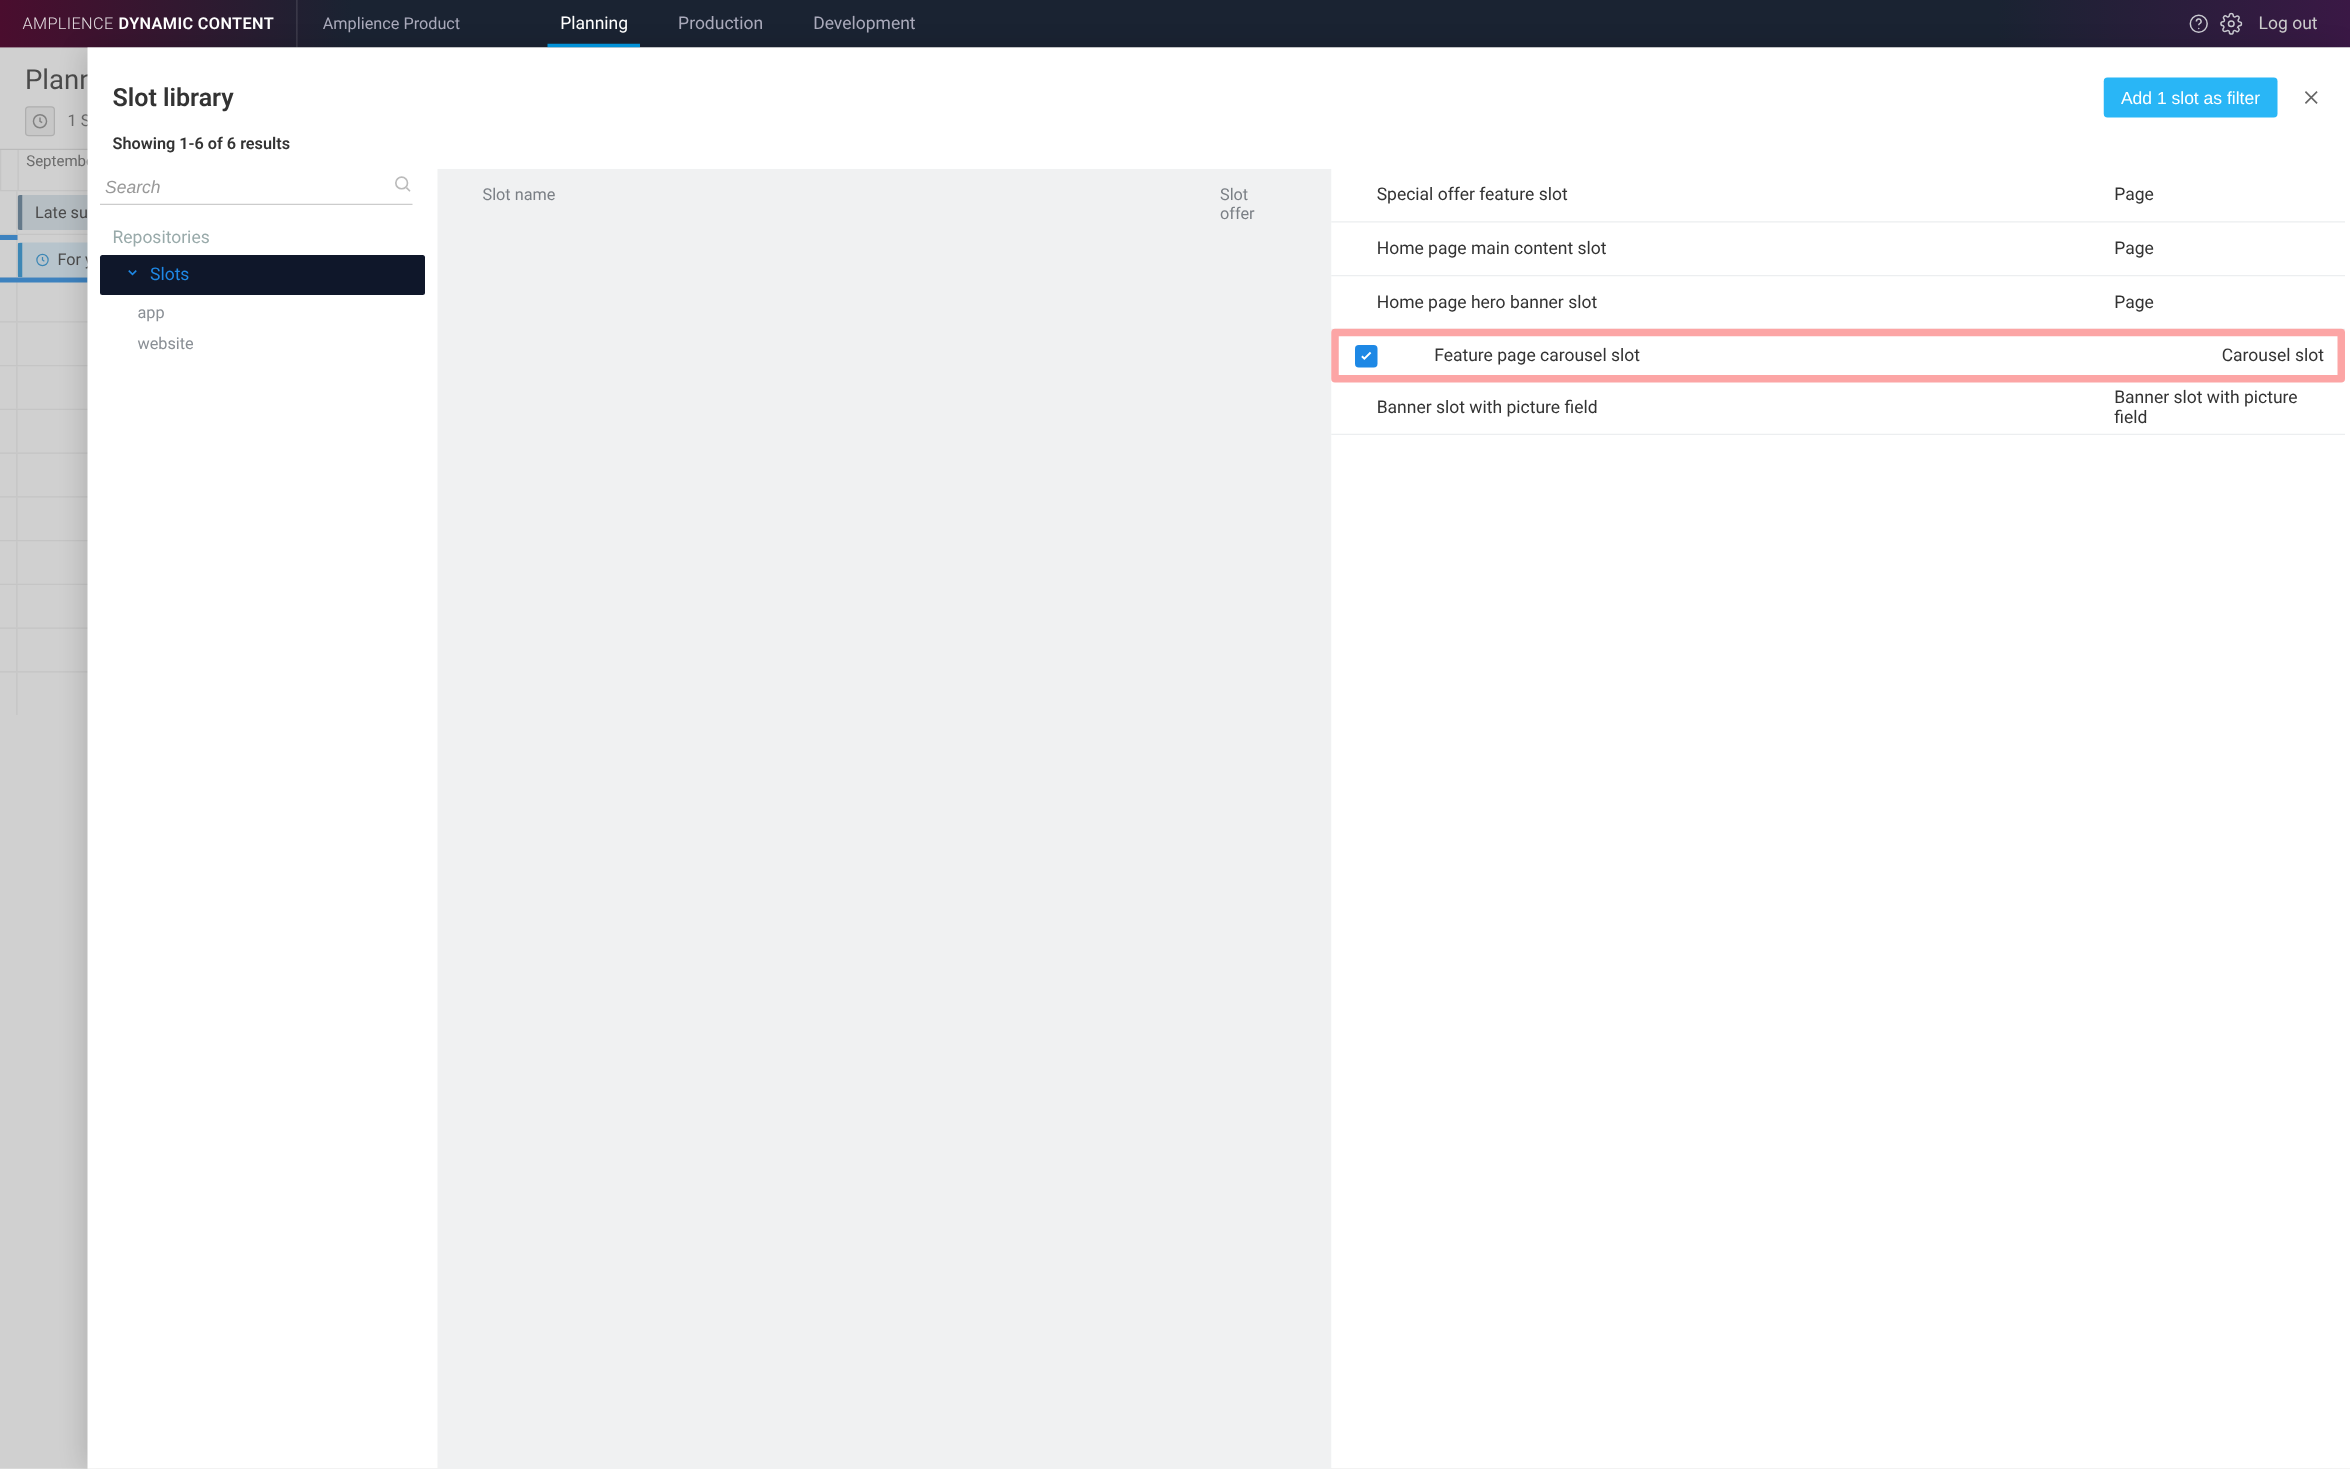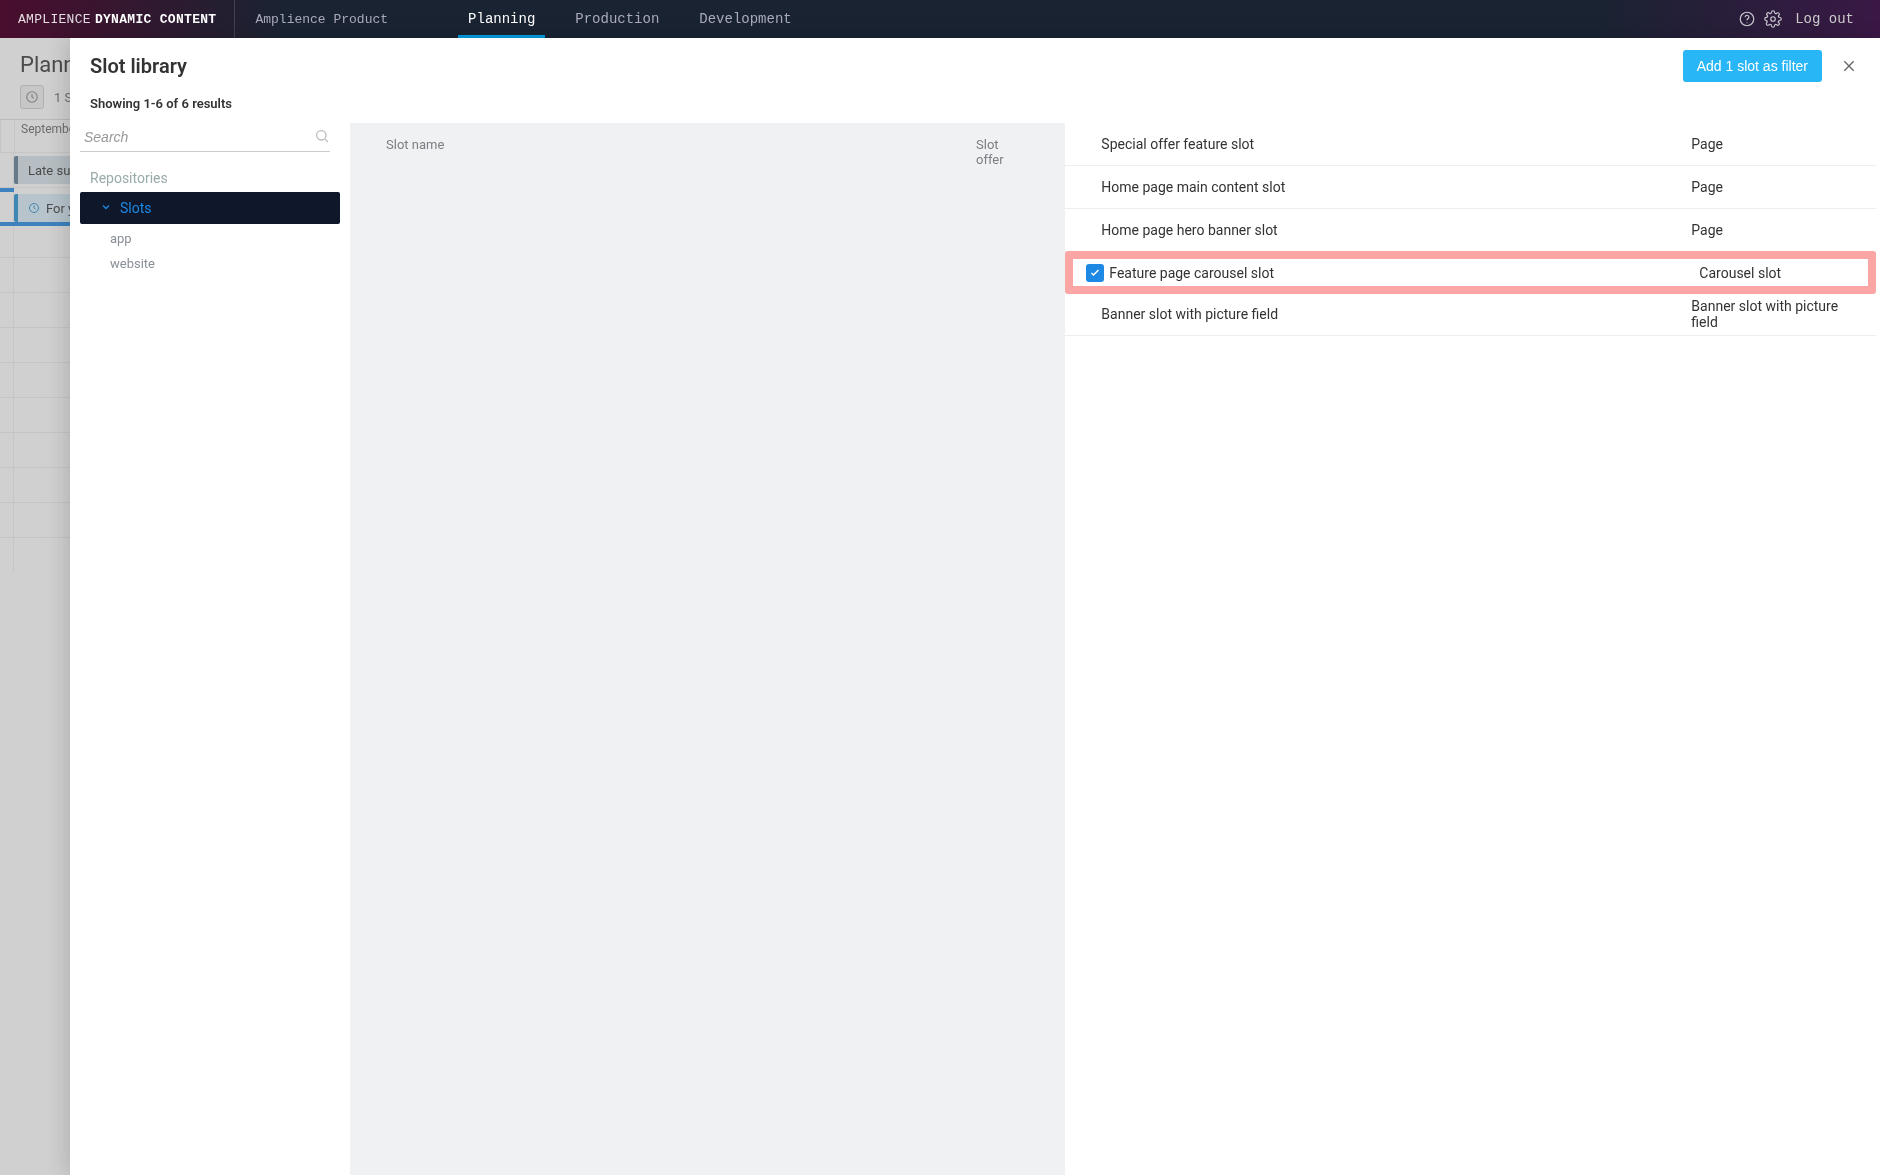--- a/index.html
+++ b/index.html
@@ -8,21 +8,20 @@
 
   
   .topnav {
     height: 38px;
     background: linear-gradient(90deg, #4a0d2e 0%, #1a2332 15%, #1a2332 85%, #3a1845 100%);
     display: flex;
     align-items: center;
     color: #ccc;
     position: relative;
     z-index: 1;
-    font-family: Liberation Mono, monospace;
   }
   .brand {
     display: flex; align-items: center; padding: 0 18px;
     height: 100%; border-right: 1px solid rgba(255,255,255,0.15);
     font-size: 13px; letter-spacing: 0.3px; color: #fff;
   }
   .brand .light { font-weight: 300; opacity: 0.85; }
   .brand .bold  { font-weight: 600; margin-left: 4px; }
   .hub-name { padding: 0 20px; color: #aab; font-size: 13px; }
   .nav-tabs { display: flex; height: 100%; margin-left: 40px; }
@@ -70,21 +69,21 @@
     z-index:5;
   }
 
   
   .modal {
     position: absolute; top: 38px; left: 70px; right: 0; bottom: 0;
     background: #fff; z-index: 10; display:flex; flex-direction:column;
     box-shadow: -4px 0 20px rgba(0,0,0,0.15);
   }
   .modal-head {
-    display:flex; align-items:center; padding: 12px 20px 6px;
+    display:flex; align-items:center; padding: 24px 20px 6px;
   }
   .modal-title { font-size: 20px; font-weight:600; color:#333; }
   .modal-head-right { margin-left:auto; display:flex; align-items:center; gap:16px;}
   .btn-primary {
     background:#29b6f6; color:#fff; border:none; border-radius:3px;
     padding: 8px 14px; font-size:14px; cursor:pointer;
   }
   .close-x { width:22px;height:22px; display:flex;align-items:center;justify-content:center; color:#666; cursor:pointer;}
 
   .modal-sub { padding: 8px 20px 12px; font-size: 13px; font-weight:600; color:#333; }
@@ -122,21 +121,21 @@
     display:flex; align-items:center; padding: 0 8px;
     border-bottom:1px solid #eceef0; height:43px;
     font-size:14px; color:#333;
   }
   .row .chk {
     width:28px; display:flex; justify-content:center;
   }
   .row .nm { flex: 0 0 590px; padding-left:0px; }
   .row .ty { flex:1; }
   .row.selected {
-    border:8px solid #fca5a5; border-radius:3px; margin: -1px 0;
+    border:6px solid #fca5a5; border-radius:3px; margin: -1px 0; gap: 40px;
   }
   .chkbox {
     width:18px;height:18px;border-radius:3px;background:#1e88e5;
     display:flex;align-items:center;justify-content:center;color:#fff;
   }
 
 </style>
 </head>
 <body>
 

